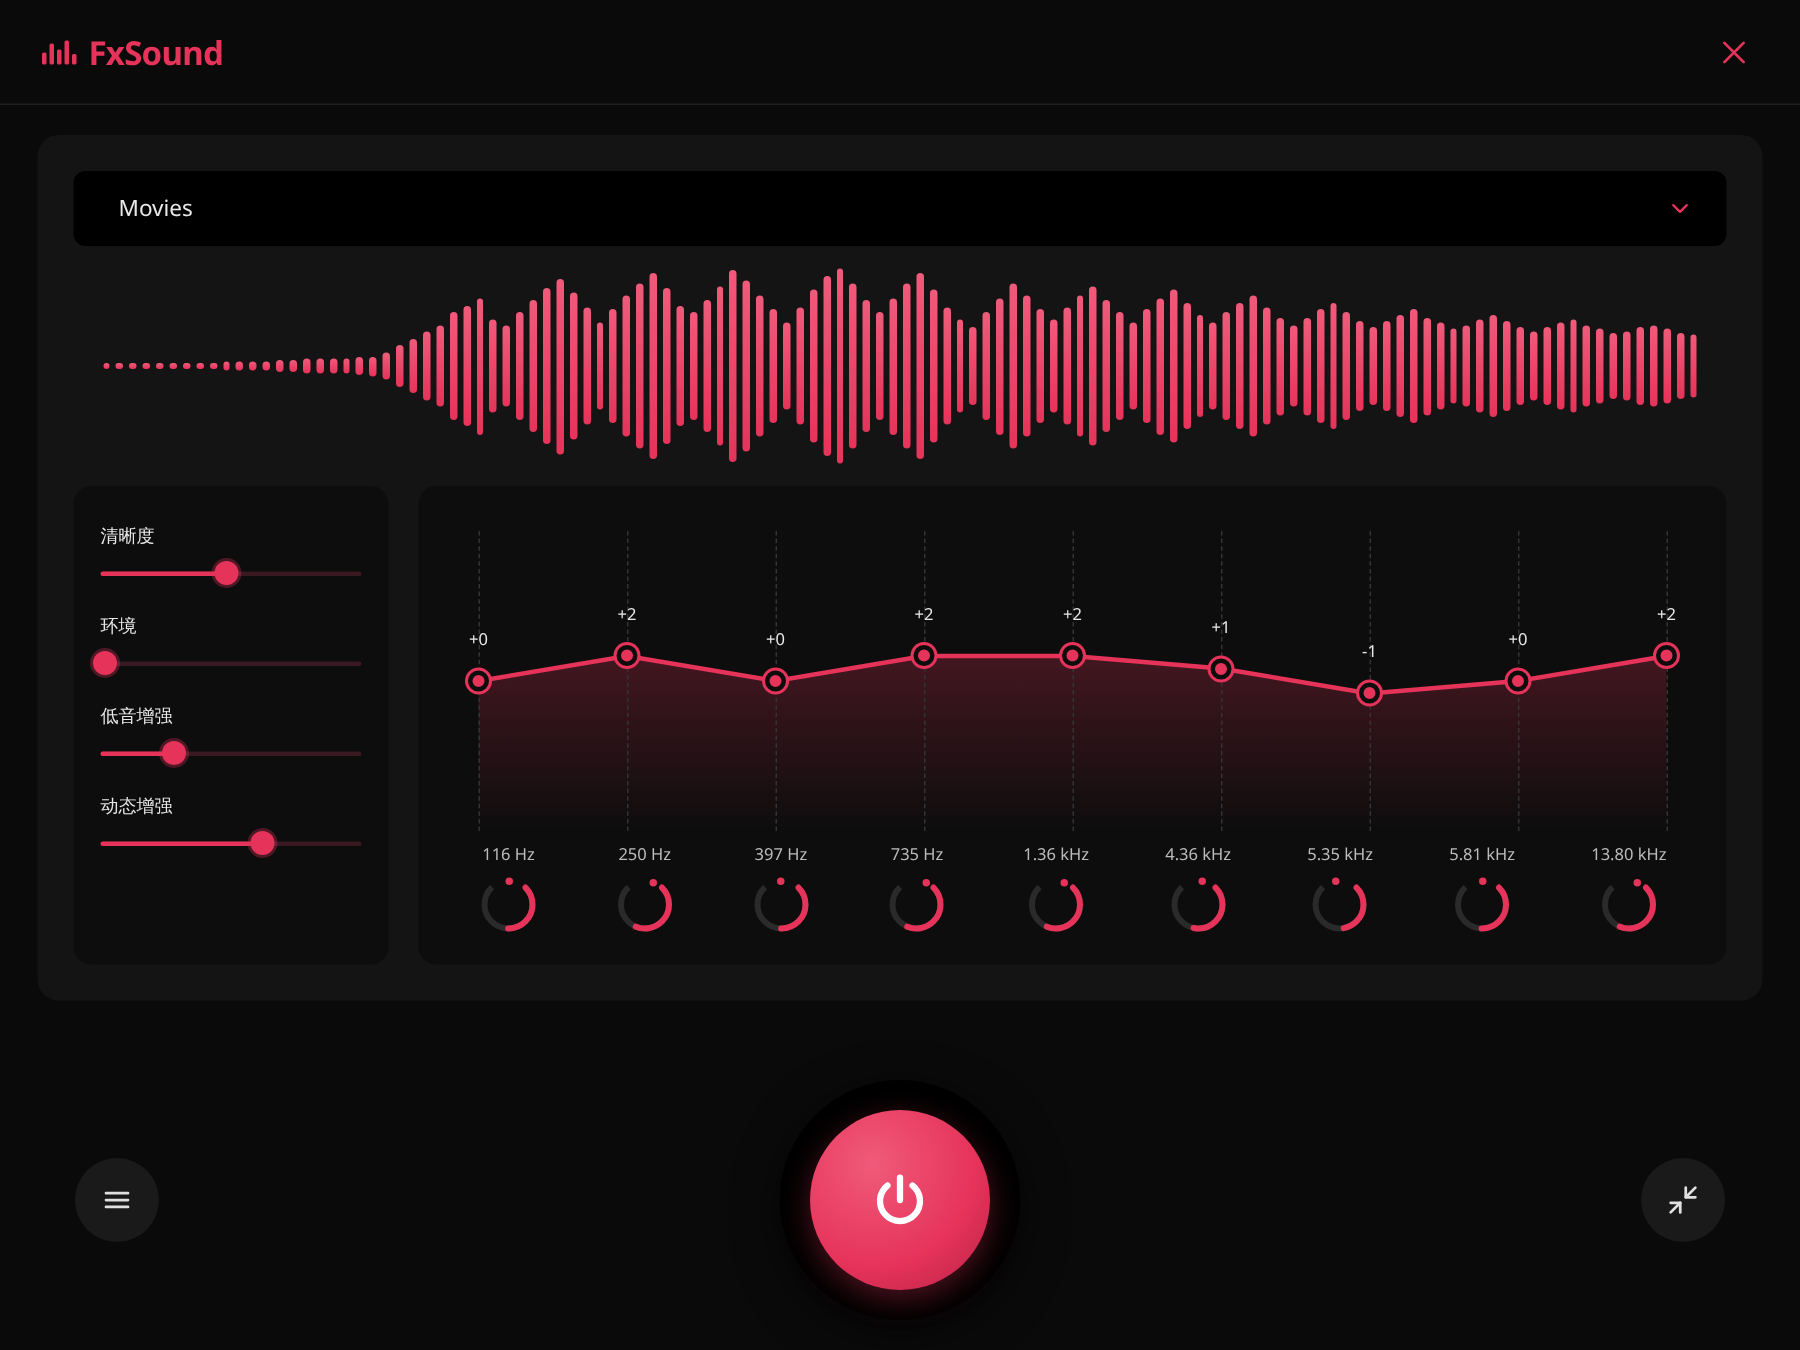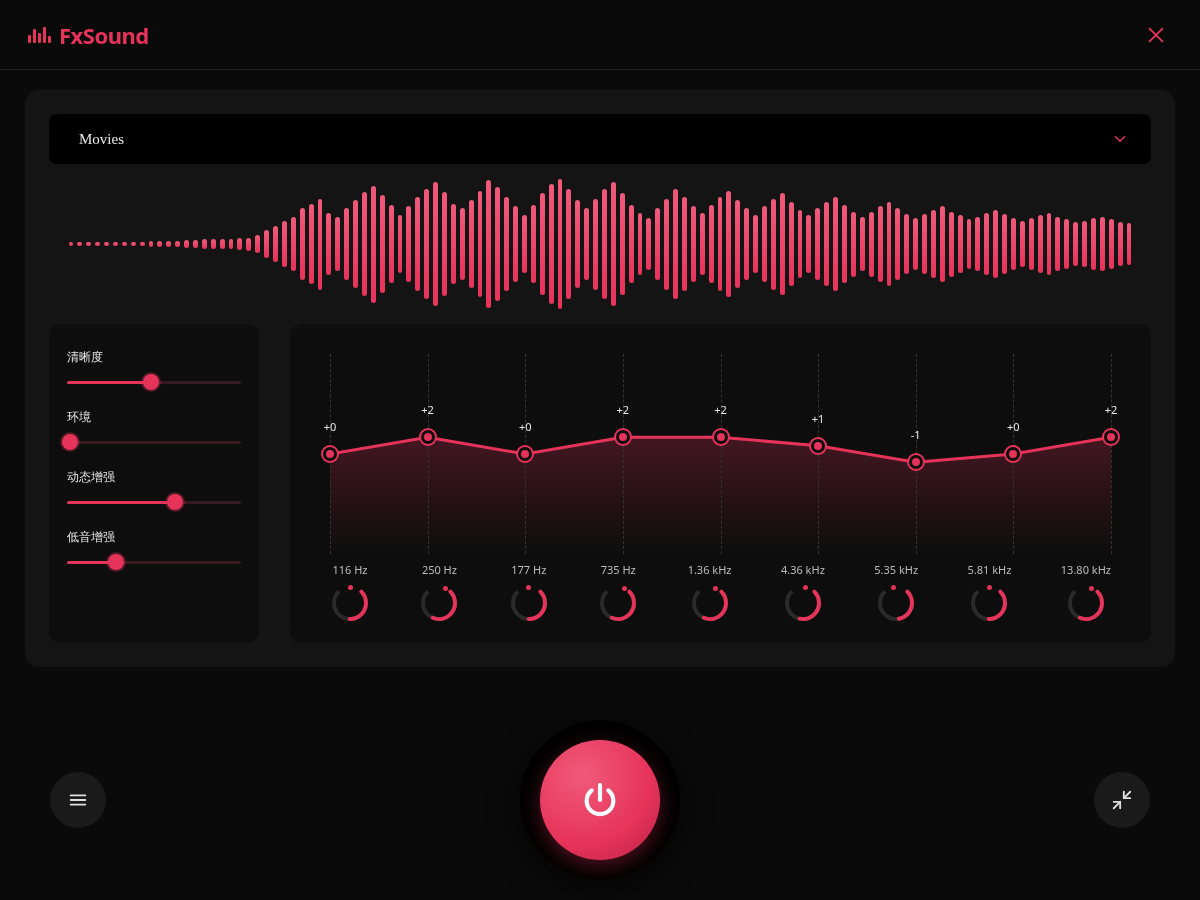--- a/index.html
+++ b/index.html
@@ -23,27 +23,27 @@
   .logo-bars span{width:3px;background:var(--accent);border-radius:1px;}
   .logo-text{font-weight:700;font-size:22px;color:var(--accent);letter-spacing:-0.5px;}
   .close-btn{width:32px;height:32px;display:flex;align-items:center;justify-content:center;cursor:pointer;color:var(--accent);}
   .close-btn svg{width:22px;height:22px;}
   
   .main{flex:1;padding:20px 25px 0 25px;display:flex;flex-direction:column;gap:18px;}
   .card{background:var(--panel);border-radius:14px;padding:24px;}
   
   .dropdowns{display:flex;gap:50px;}
   .dd{flex:1;background:var(--dropdown);border-radius:8px;height:50px;display:flex;align-items:center;justify-content:space-between;padding:0 22px 0 30px;cursor:pointer;}
-  .dd span{color:var(--text);font-size:15px;font-family:Liberation Serif, serif;}
+  .dd span{color:var(--text);font-size:15px;}
   .dd svg{width:18px;height:18px;stroke:var(--accent);}
   
   .viz{height:160px;display:flex;align-items:center;justify-content:center;gap:4px;padding:0 20px;}
   .viz .bar{width:6px;background:linear-gradient(180deg,var(--accent-light),var(--accent));border-radius:3px;}
   
-  .lower{display:flex;gap:31px;}
+  .lower{display:flex;gap:20px;}
   .sliders{width:210px;background:var(--panel2);border-radius:12px;padding:24px 18px;display:flex;flex-direction:column;gap:16px;}
   .slider-group{display:flex;flex-direction:column;gap:6px;}
   .slider-label{font-size:12px;color:var(--text);}
   .slider-track{position:relative;height:20px;display:flex;align-items:center;cursor:pointer;}
   .track-bg{position:absolute;left:0;right:0;height:3px;background:#3a1a22;border-radius:2px;}
   .track-fill{position:absolute;left:0;height:3px;background:var(--accent);border-radius:2px;}
   .thumb{position:absolute;width:16px;height:16px;background:var(--accent);border-radius:50%;transform:translateX(-50%);box-shadow:0 0 0 2px rgba(230,51,90,0.3);}
   
   .eq{flex:1;background:var(--panel2);border-radius:12px;padding:30px 40px 20px 40px;display:flex;flex-direction:column;}
   .eq-graph{position:relative;height:200px;}
@@ -240,33 +240,33 @@
             </div>
             <div class="slider-group">
               <div class="slider-label">环境</div>
               <div class="slider-track">
                 <div class="track-bg"></div>
                 <div class="track-fill" style="width: 2%;"></div>
                 <div class="thumb" style="left: 2%;"></div>
               </div>
             </div>
             <div class="slider-group">
+              <div class="slider-label">低音增强</div>
+              <div class="slider-track">
+                <div class="track-bg"></div>
+                <div class="track-fill" style="width: 28%;"></div>
+                <div class="thumb" style="left: 28%;"></div>
+              </div>
+            </div>
+            <div class="slider-group">
               <div class="slider-label">动态增强</div>
               <div class="slider-track">
                 <div class="track-bg"></div>
                 <div class="track-fill" style="width: 62%;"></div>
                 <div class="thumb" style="left: 62%;"></div>
-              </div>
-            </div>
-            <div class="slider-group">
-              <div class="slider-label">低音增强</div>
-              <div class="slider-track">
-                <div class="track-bg"></div>
-                <div class="track-fill" style="width: 28%;"></div>
-                <div class="thumb" style="left: 28%;"></div>
               </div>
             </div>
           </div>
 
         <div class="eq">
           <div class="eq-graph" id="eq-graph">
             <svg id="eq-svg" viewBox="0 0 800 200" preserveAspectRatio="none">
                 <defs>
                   <linearGradient id="g1" x1="0" y1="0" x2="0" y2="1">
                     <stop offset="0%" stop-color="#e6335a" stop-opacity="0.25"></stop>
@@ -333,21 +333,21 @@
                   </svg><div class="knob-dot" style="left: 17.5px; top: 1.5px;"></div></div>
               </div>
               <div class="knob-col">
                 <div class="freq-label">250 Hz</div>
                 <div class="knob"><svg viewBox="0 0 40 40">
                     <circle cx="20" cy="20" r="16" fill="none" stroke="#2a2a2a" stroke-width="4" stroke-dasharray="75.39822368615503 100.53096491487338" transform="rotate(45 20 20)"></circle>
                     <circle cx="20" cy="20" r="16" fill="none" stroke="#e6335a" stroke-width="4" stroke-linecap="round" stroke-dasharray="43.730969737969914 100.53096491487338" transform="rotate(45 20 20)"></circle>
                   </svg><div class="knob-dot" style="left: 23.39px; top: 2.62358px;"></div></div>
               </div>
               <div class="knob-col">
-                <div class="freq-label">177 Hz</div>
+                <div class="freq-label">397 Hz</div>
                 <div class="knob"><svg viewBox="0 0 40 40">
                     <circle cx="20" cy="20" r="16" fill="none" stroke="#2a2a2a" stroke-width="4" stroke-dasharray="75.39822368615503 100.53096491487338" transform="rotate(45 20 20)"></circle>
                     <circle cx="20" cy="20" r="16" fill="none" stroke="#e6335a" stroke-width="4" stroke-linecap="round" stroke-dasharray="37.69911184307752 100.53096491487338" transform="rotate(45 20 20)"></circle>
                   </svg><div class="knob-dot" style="left: 17.5px; top: 1.5px;"></div></div>
               </div>
               <div class="knob-col">
                 <div class="freq-label">735 Hz</div>
                 <div class="knob"><svg viewBox="0 0 40 40">
                     <circle cx="20" cy="20" r="16" fill="none" stroke="#2a2a2a" stroke-width="4" stroke-dasharray="75.39822368615503 100.53096491487338" transform="rotate(45 20 20)"></circle>
                     <circle cx="20" cy="20" r="16" fill="none" stroke="#e6335a" stroke-width="4" stroke-linecap="round" stroke-dasharray="43.730969737969914 100.53096491487338" transform="rotate(45 20 20)"></circle>

